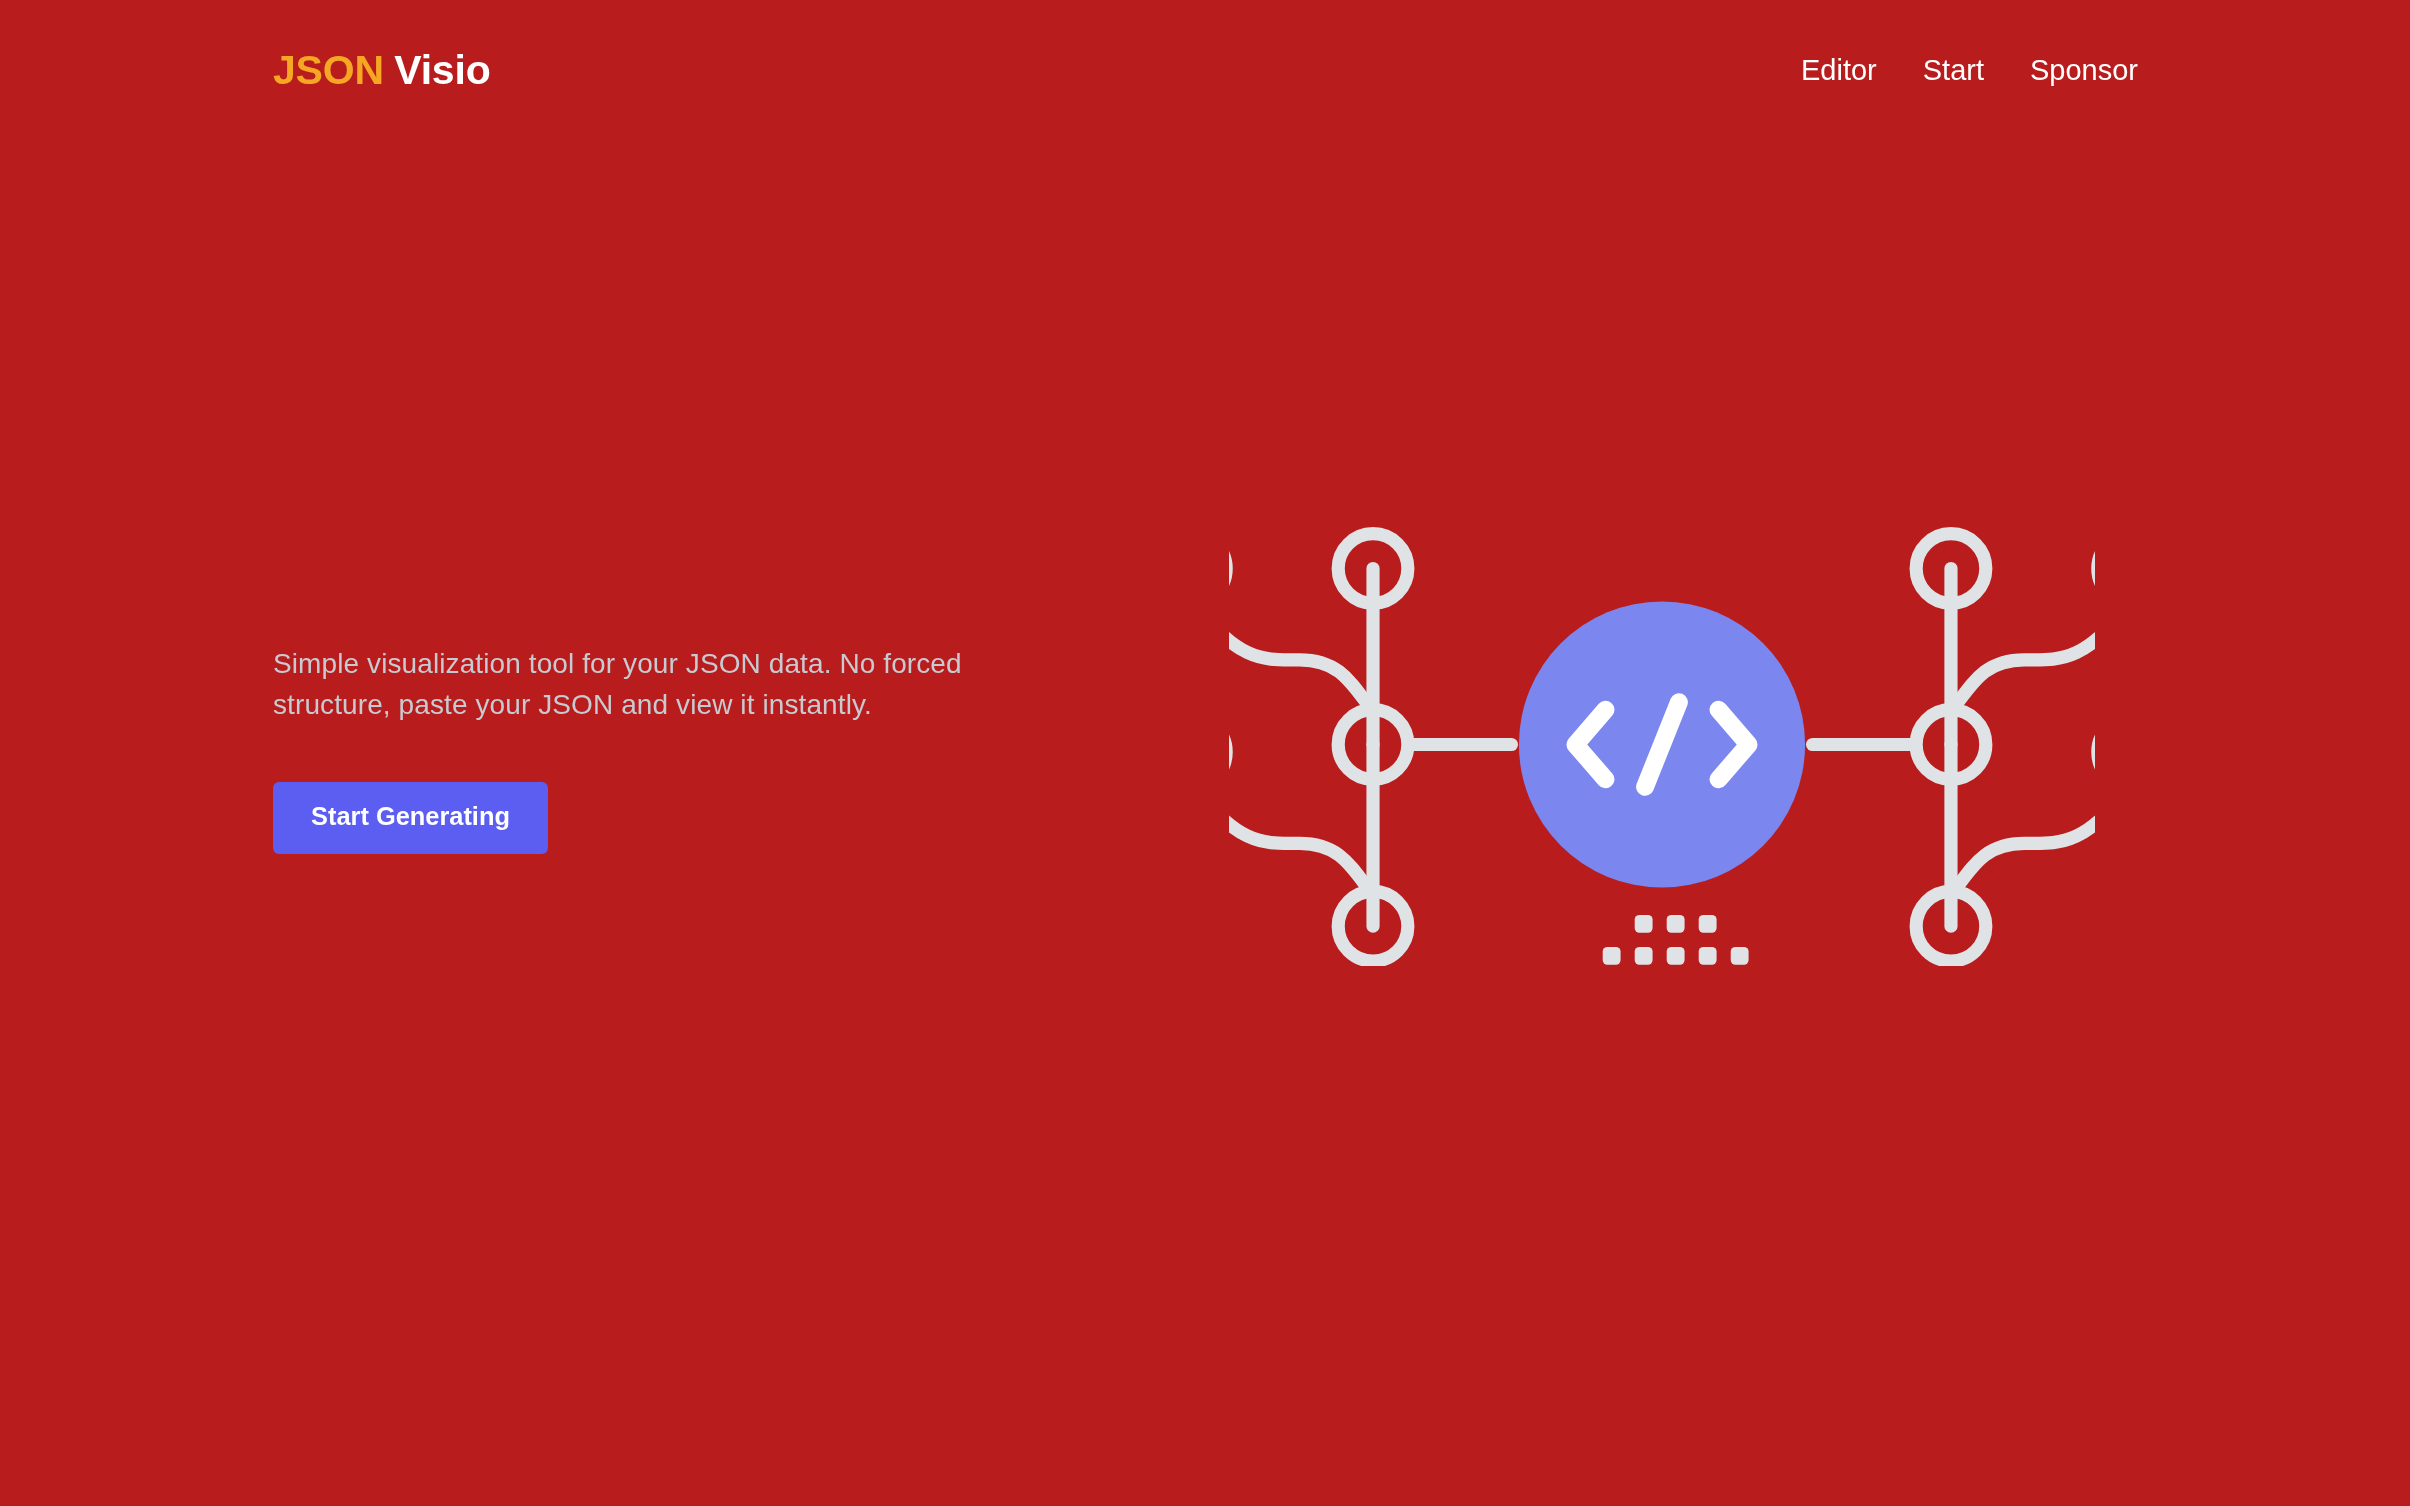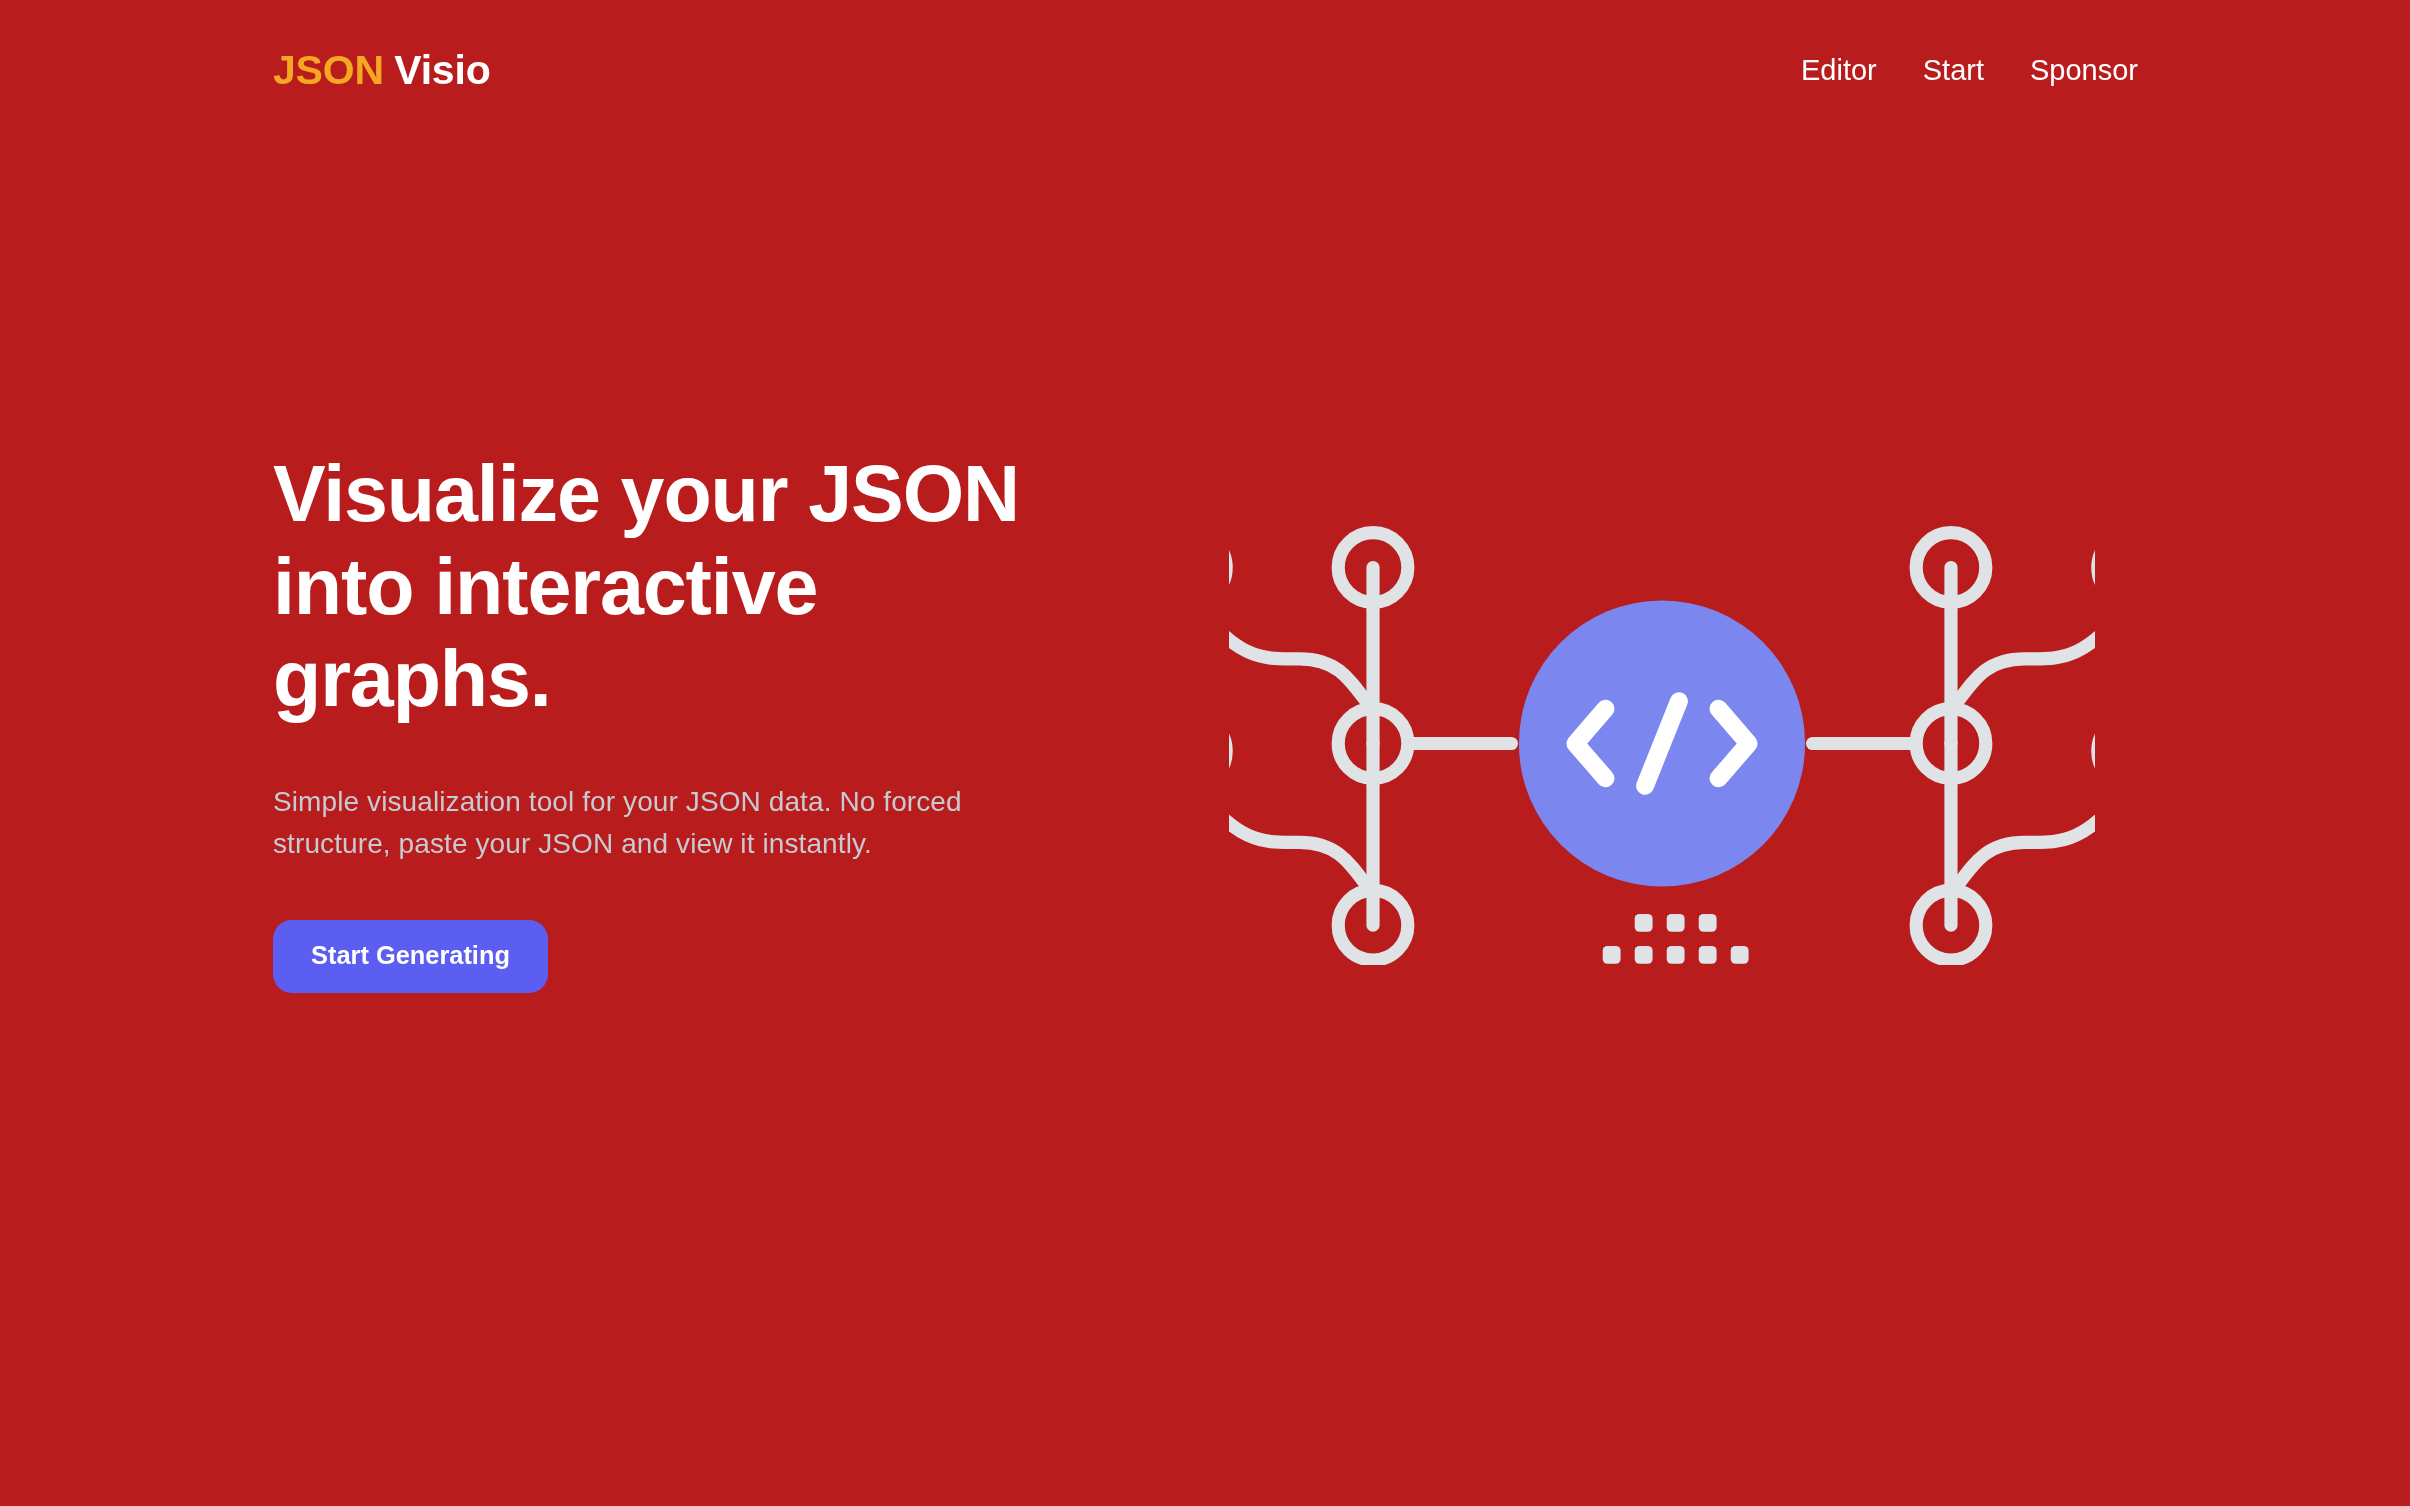--- a/index.html
+++ b/index.html
@@ -55,21 +55,21 @@
     color:#c7cbd1;
     font-size:28px; font-weight:400;
     line-height:1.48; letter-spacing:0.1px;
     margin-top:56px; max-width:782px;
   }
   .cta {
     display:inline-block; margin-top:56px;
     background:#5b5ef0; color:#ffffff;
     font-size:25.4px; font-weight:bold;
     padding:22.6px 38px 24.5px 38px;
-    border:none; border-radius:19px;
+    border:none; border-radius:6px;
     cursor:pointer; line-height:1;
     font-family:"Liberation Sans", sans-serif;
   }
 
   .hero-art { width:866px; height:490px; flex:0 0 auto; margin-right:43px; }
   .hero-art svg { display:block; width:100%; height:100%; }
 </style>
 </head>
 <body>
 
@@ -84,21 +84,20 @@
       <a class="nav-link" href="#">Editor</a>
       <a class="nav-link" href="#">Start</a>
       <a class="nav-link" href="#">Sponsor</a>
     </nav>
   </header>
 
   <section class="hero">
     <div class="hero-inner">
 
       <div class="hero-copy">
-        <h1 class="headline">Visualize your JSON into interactive graphs.</h1>
         <p class="subhead">Simple visualization tool for your JSON data. No forced structure, paste your JSON and view it instantly.</p>
         <button class="cta">Start Generating</button>
       </div>
 
       <div class="hero-art">
         <svg viewBox="0 0 920 520" xmlns="http://www.w3.org/2000/svg">
           <g fill="none" stroke="#e0e3e5" stroke-width="14" stroke-linecap="round">
 
             <path d="M 153 98 L 153 285"></path>
             <path d="M 153 285 L 153 478"></path>

